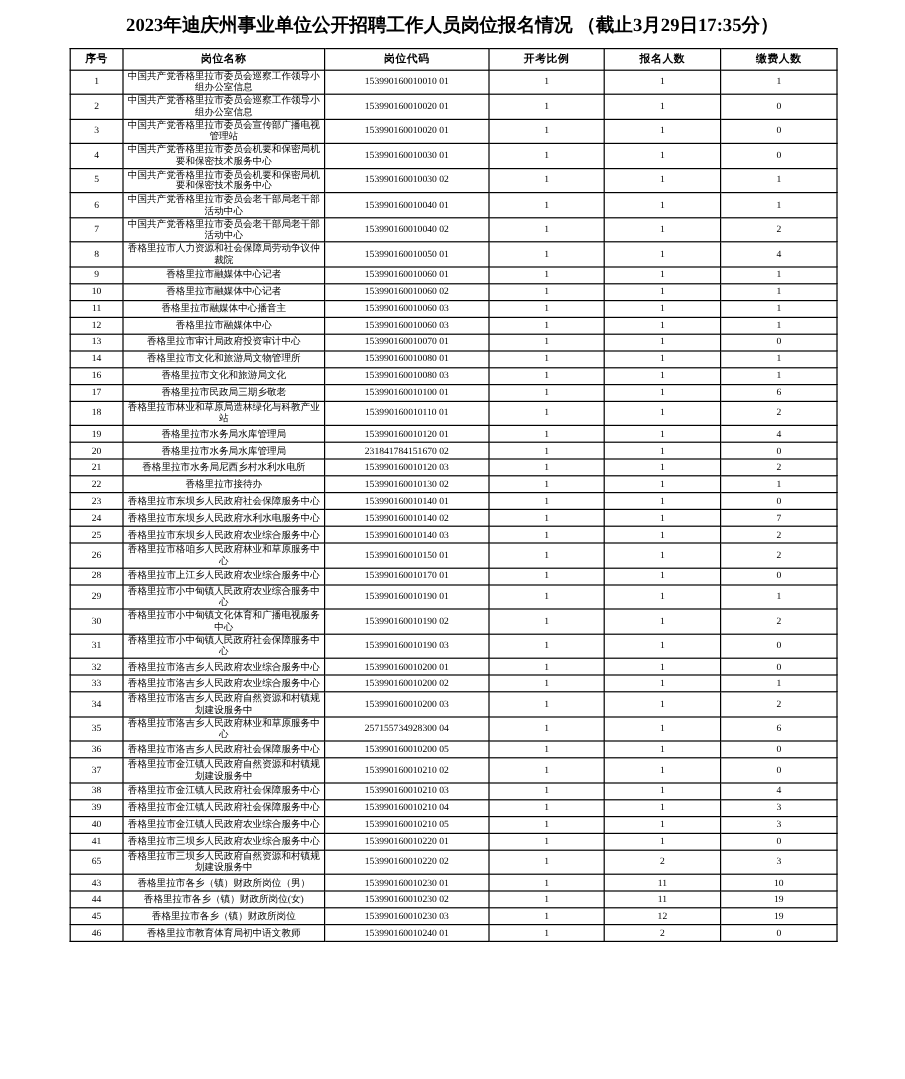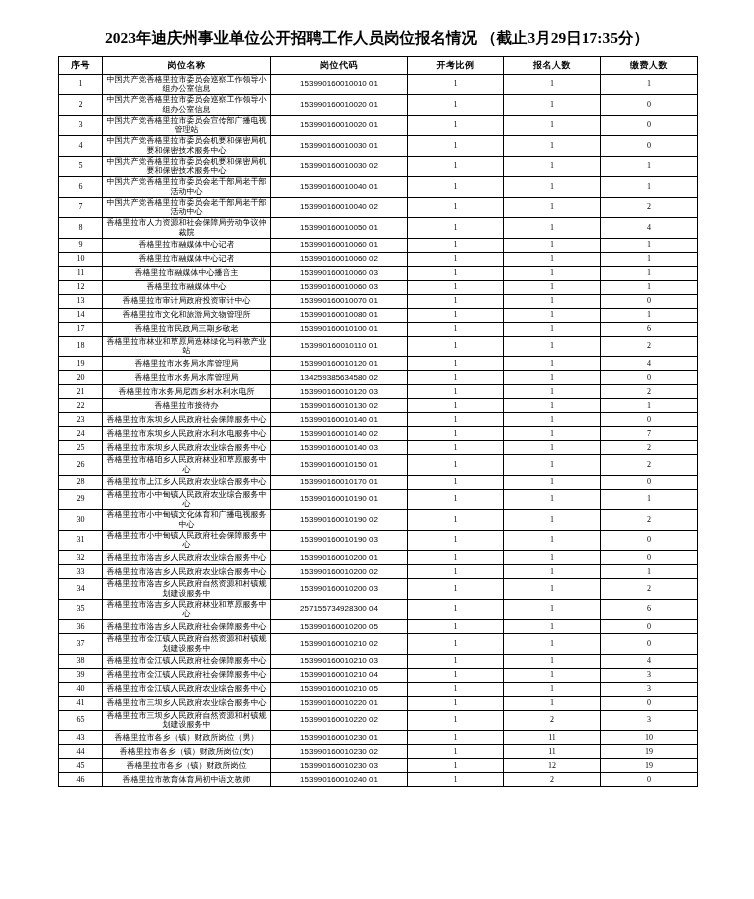--- a/index.html
+++ b/index.html
@@ -20,21 +20,21 @@
     position: relative;
     box-sizing: border-box;
     padding: 0;
   }
   .doc-title {
     text-align: center;
     font-family: "Liberation Serif", serif;
     font-weight: bold;
     font-size: 15.5px;
     letter-spacing: 0px;
-    margin: 29px 0 8px 0;
+    margin: 13px 0 8px 0;
     line-height: 1.2;
     white-space: nowrap;
   }
   .table-wrap {
     padding: 0 51px 0 58px;
     box-sizing: border-box;
   }
   table.reg {
     border-collapse: collapse;
     width: 639px;
@@ -65,21 +65,21 @@
   table.reg td {
     height: 13px;
   }
   td.namecell {
     padding: 0 2px;
     font-size: 8px;
     margin-left: 24px;
   }
   td.codecell {
     font-size: 8px;
-    font-family: Liberation Sans, sans-serif;
+    font-family: Liberation Serif, serif;
     letter-spacing: 0px;
   }
   td.numcell {
     font-size: 8px;
   }
 </style>
 </head>
 <body>
 
 <div class="page">
@@ -211,20 +211,28 @@
           </tr>
           <tr>
             <td class="numcell">14</td>
             <td class="namecell">香格里拉市文化和旅游局文物管理所</td>
             <td class="codecell">153990160010080 01</td>
             <td class="numcell">1</td>
             <td class="numcell">1</td>
             <td class="numcell">1</td>
           </tr>
           <tr>
+            <td class="numcell">16</td>
+            <td class="namecell">香格里拉市文化和旅游局文化</td>
+            <td class="codecell">153990160010080 03</td>
+            <td class="numcell">1</td>
+            <td class="numcell">1</td>
+            <td class="numcell">1</td>
+          </tr>
+          <tr>
             <td class="numcell">17</td>
             <td class="namecell">香格里拉市民政局三期乡敬老</td>
             <td class="codecell">153990160010100 01</td>
             <td class="numcell">1</td>
             <td class="numcell">1</td>
             <td class="numcell">6</td>
           </tr>
           <tr>
             <td class="numcell">18</td>
             <td class="namecell">香格里拉市林业和草原局造林绿化与科教产业站</td>
@@ -237,21 +245,21 @@
             <td class="numcell">19</td>
             <td class="namecell">香格里拉市水务局水库管理局</td>
             <td class="codecell">153990160010120 01</td>
             <td class="numcell">1</td>
             <td class="numcell">1</td>
             <td class="numcell">4</td>
           </tr>
           <tr>
             <td class="numcell">20</td>
             <td class="namecell">香格里拉市水务局水库管理局</td>
-            <td class="codecell">134259385634580 02</td>
+            <td class="codecell">231841784151670 02</td>
             <td class="numcell">1</td>
             <td class="numcell">1</td>
             <td class="numcell">0</td>
           </tr>
           <tr>
             <td class="numcell">21</td>
             <td class="namecell">香格里拉市水务局尼西乡村水利水电所</td>
             <td class="codecell">153990160010120 03</td>
             <td class="numcell">1</td>
             <td class="numcell">1</td>

